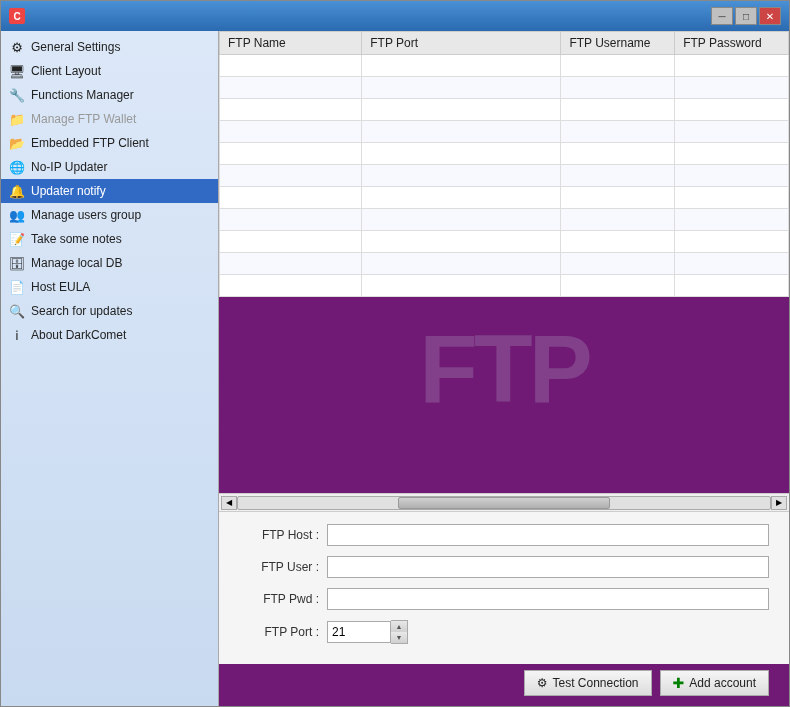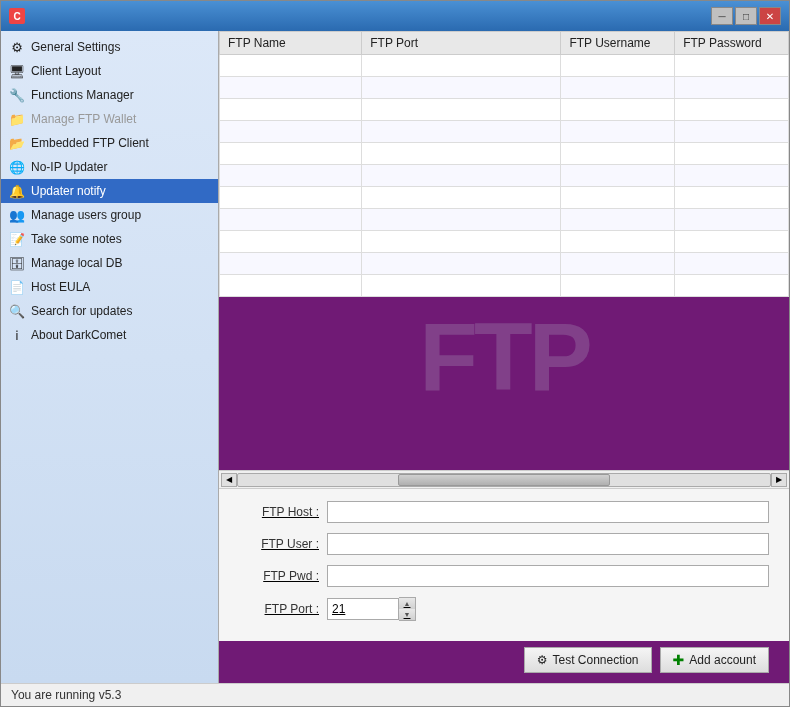--- a/index.html
+++ b/index.html
@@ -204,21 +204,20 @@
       background: #f5f5f5;
       border-top: 1px solid #ccc;
       padding: 12px 20px 10px 20px;
       flex-shrink: 0;
     }
     .form-row {
       display: flex;
       align-items: center;
       margin-bottom: 10px;
       gap: 8px;
-      text-decoration: underline;
     }
     .form-label {
       width: 80px;
       text-align: right;
       font-size: 12px;
       color: #333;
       flex-shrink: 0;
     }
     .form-input {
       flex: 1;
@@ -228,21 +227,21 @@
       padding: 2px 4px;
       font-size: 12px;
       outline: none;
     }
     .port-row {
       display: flex;
       align-items: center;
       gap: 0;
     }
     .port-input {
-      width: 72px;
+      width: 64px;
       height: 22px;
       border: 1px solid #aaa;
       background: white;
       padding: 2px 4px;
       font-size: 12px;
       outline: none;
     }
     .spinner-btns {
       display: flex;
       flex-direction: column;
@@ -487,16 +486,13 @@
           <span>Test Connection</span>
         </button>
         <button class="btn">
           <span class="btn-icon" style="color:green;font-size:14px;">✚</span>
           <span>Add account</span>
         </button>
       </div>
     </div>
   </div>
 
-  <div class="status-bar">
-    <span>You are running v5.3</span>
-  </div>
 </div>
 
 </body></html>

